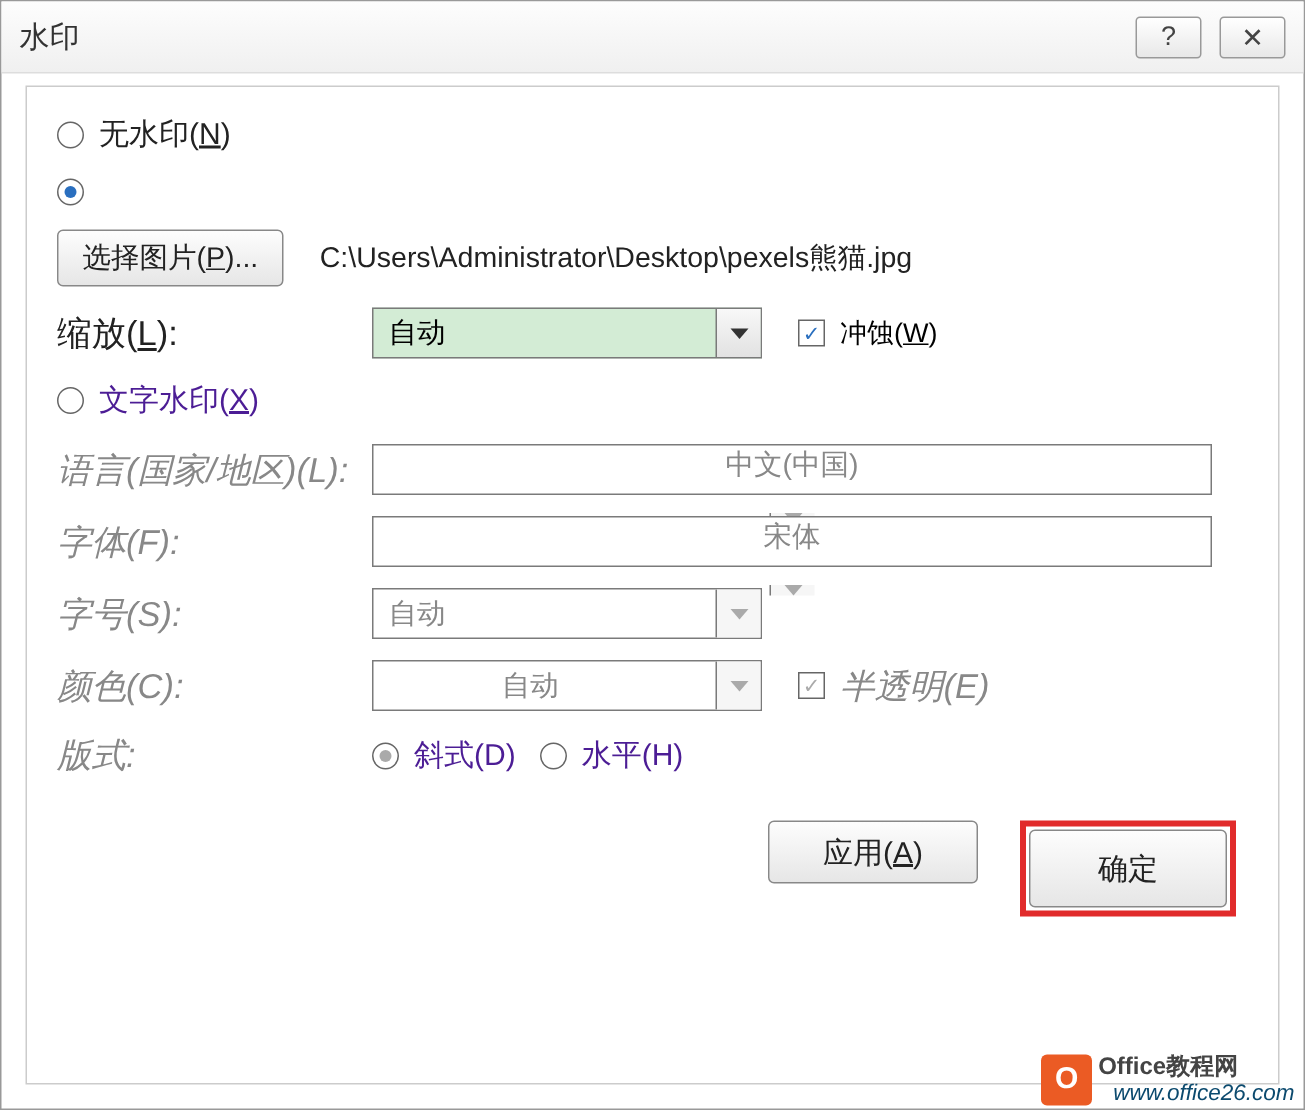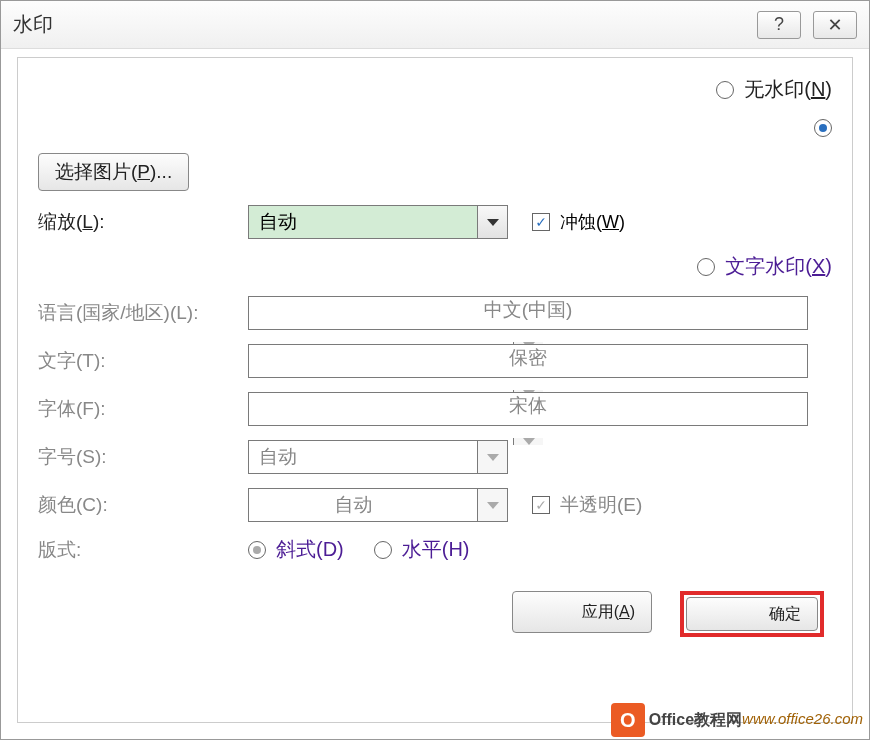--- a/index.html
+++ b/index.html
@@ -36,42 +36,42 @@
       display: flex; align-items: center; justify-content: center;
       font-size: 18px; color: #444;
     }
     .content {
       position: absolute;
       top: 56px; left: 16px; right: 16px; bottom: 16px;
       border: 1px solid #ccc;
       padding: 18px 20px;
       background: #fff;
     }
-    .radio-row { display: flex; align-items: center; gap: 10px; margin-bottom: 16px; justify-content: flex-end; }
+    .radio-row { display: flex; align-items: center; gap: 10px; margin-bottom: 16px; }
     .radio-outer {
       width: 18px; height: 18px; border: 1px solid #666; border-radius: 50%;
       display: inline-flex; align-items: center; justify-content: center;
       background: #fff;
     }
     .radio-inner { width: 8px; height: 8px; border-radius: 50%; background: #2a6fbf; }
     .radio-label { color: #222; font-size: 20px; }
     .radio-label.disabled { color: #4c1d95; }
     .sub { }
     .row { display: flex; align-items: center; margin-bottom: 14px; }
     .btn {
       border: 1px solid #888;
       border-radius: 4px;
       background: linear-gradient(#fdfdfd,#e6e6e6);
       padding: 5px 16px;
       font-size: 19px;
       color: #222;
     }
     .filepath { margin-left: 24px; font-size: 19px; color: #222; }
-    .label-col { width: 210px; font-size: 19px; color: #222; }
-    .label-col.disabled { color: #888; }
+    .label-col { width: 210px; font-size: 23px; color: #222; }
+    .label-col.disabled { color: #888; font-style: italic; }
     .combo {
       display: flex; align-items: center;
       border: 1px solid #7a7a7a;
       height: 34px;
       background: #fff;
       gap: 19px;
     }
     .combo.green { background: #d3ecd5; width: 260px; }
     .combo.wide { width: 560px; flex-direction: column; }
     .combo.med { width: 260px; }
@@ -93,30 +93,30 @@
     .combo-arrow.light .tri { border-top-color: #aaa; }
     .combo-arrow.light { background: #f6f6f6; }
     .checkbox-row { display: inline-flex; align-items: center; gap: 10px; margin-left: 24px; }
     .checkbox {
       width: 18px; height: 18px; border: 1px solid #666;
       display: inline-flex; align-items: center; justify-content: center;
       background: #fff; font-size: 14px; color: #2a6fbf;
     }
     .checkbox.disabled { color: #aaa; }
     .u { text-decoration: underline; }
-    .layout-radios { display: flex; align-items: center; gap: 30px; }
+    .layout-radios { display: flex; align-items: center; gap: 16px; }
     .footer { display: flex; gap: 28px; justify-content: flex-end; margin-top: 28px; padding-right: 8px; }
-    .footer .btn { width: 140px; height: 42px; font-size: 16px; text-align: right; }
+    .footer .btn { width: 140px; height: 42px; font-size: 20px; text-align: center; }
     .ok-highlight { border: 4px solid #e12b2b; padding: 2px; }
-    .ok-highlight .btn { width: 132px; height: 34px; }
+    .ok-highlight .btn { width: 132px; height: 52px; }
     .site-badge { position: absolute; right: 6px; bottom: 2px; display: flex; align-items: center; gap: 4px; }
     .site-icon { width: 34px; height: 34px; background: #eb5b24; border-radius: 4px; display: flex; align-items: center; justify-content: center; color: #fff; font-weight: bold; font-size: 20px; }
-    .site-text { display: flex; flex-direction: row; line-height: 1.1; }
+    .site-text { display: flex; flex-direction: column; line-height: 1.1; }
     .site-cn { color: #444; font-size: 16px; font-weight: bold; }
-    .site-url { color: #a16207; font-size: 15px; font-style: italic; }
+    .site-url { color: #0c4a6e; font-size: 15px; font-style: italic; margin-left: 10px; }
   </style>
 </head>
 <body>
 
 <div class="dialog">
   <div class="titlebar">
     <div class="title">水印</div>
     <div class="titlebar-buttons">
       <div class="tbbtn">
           <span>?</span>
@@ -136,20 +136,21 @@
 
     <div class="radio-row">
       <span class="radio-outer">
           <span class="radio-inner"></span>
         </span>
     </div>
 
     <div class="sub">
       <div class="row">
         <button class="btn">选择图片(<span class="u">P</span>)...</button>
+        <span class="filepath">C:\Users\Administrator\Desktop\pexels熊猫.jpg</span>
       </div>
       <div class="row">
         <span class="label-col">缩放(<span class="u">L</span>):</span>
         <div class="combo green">
           <div class="combo-text">自动</div>
           <div class="combo-arrow">
               <div class="tri"></div>
             </div>
         </div>
         <span class="checkbox-row">
@@ -168,29 +169,20 @@
       <div class="row">
         <span class="label-col disabled">语言(国家/地区)(L):</span>
         <div class="combo wide">
           <div class="combo-text disabled">中文(中国)</div>
           <div class="combo-arrow light">
               <div class="tri"></div>
             </div>
         </div>
       </div>
 
-      <div class="row">
-        <span class="label-col disabled">文字(T):</span>
-        <div class="combo wide">
-          <div class="combo-text disabled">保密</div>
-          <div class="combo-arrow light">
-              <div class="tri"></div>
-            </div>
-        </div>
-      </div>
 
       <div class="row">
         <span class="label-col disabled">字体(F):</span>
         <div class="combo wide">
           <div class="combo-text disabled">宋体</div>
           <div class="combo-arrow light">
               <div class="tri"></div>
             </div>
         </div>
       </div>

